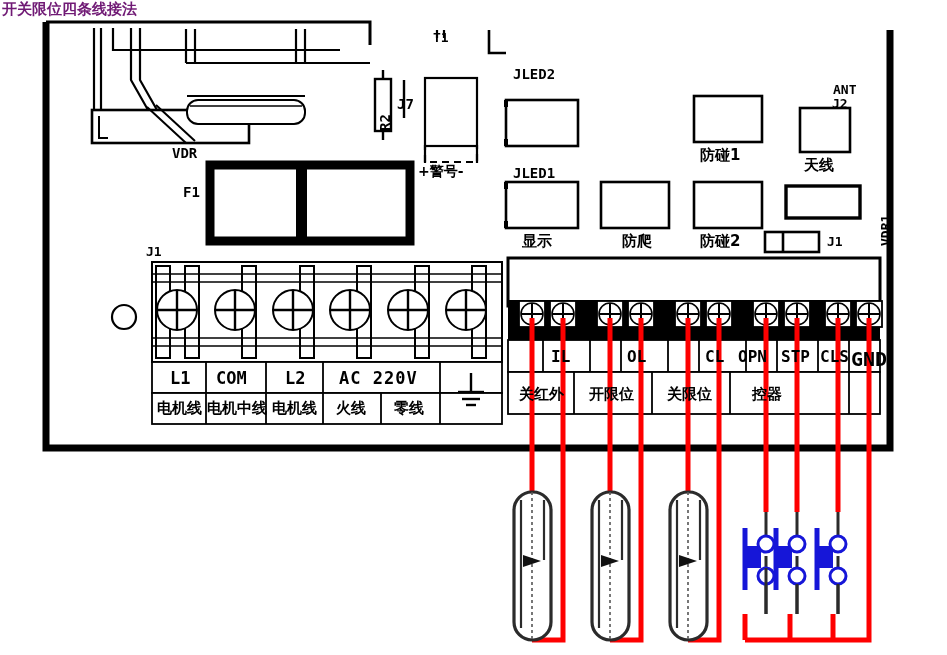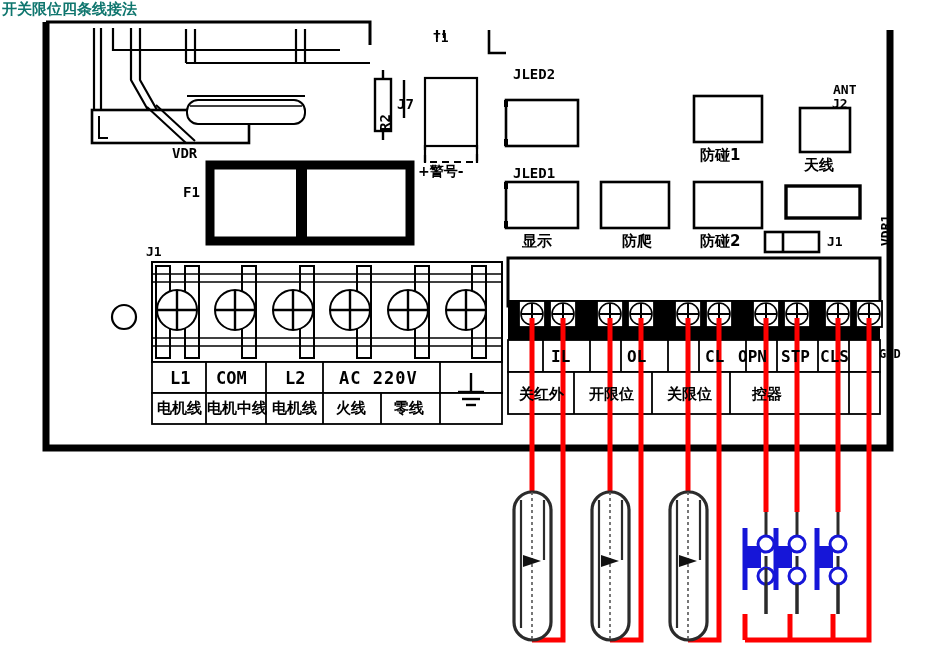--- a/index.html
+++ b/index.html
@@ -1,20 +1,20 @@
 <!DOCTYPE html>
 <html><head>
 <meta charset="utf-8">
 <style>
   html,body{margin:0;padding:0;background:#ffffff;}
   body{width:947px;height:655px;position:relative;overflow:hidden;
        font-family:"DejaVu Sans","Liberation Sans",sans-serif;}
   #stage{position:absolute;left:0;top:0;width:947px;height:655px;}
   #stage svg{position:absolute;left:0;top:0;}
-  .ttl{position:absolute;left:2px;top:0px;font-size:15px;font-weight:bold;color:#0f766e;
+  .ttl{position:absolute;left:2px;top:0px;font-size:15px;font-weight:bold;color:#701a75;
        font-family:"DejaVu Sans","Liberation Sans",sans-serif;letter-spacing:0px;white-space:nowrap;}
   .lbl{position:absolute;white-space:nowrap;color:#000;font-weight:bold;
        font-family:"DejaVu Sans","Liberation Sans",sans-serif;}
   .lat{font-family:"DejaVu Sans Mono","Liberation Mono",monospace;font-weight:bold;}
   .wm{position:absolute;white-space:nowrap;color:#ededed;font-weight:bold;
       font-size:57px;letter-spacing:3px;
       font-family:"DejaVu Sans","Liberation Sans",sans-serif;}
   .rot90{transform:rotate(-90deg);transform-origin:0 0;}
 </style>
 </head>
@@ -368,20 +368,20 @@
   <div class="lbl" style="left:272px;top:399px;font-size:15px;">电机线</div>
   <div class="lbl" style="left:336px;top:399px;font-size:15px;">火线</div>
   <div class="lbl" style="left:394px;top:399px;font-size:15px;">零线</div>
 
   <div class="lbl lat" style="left:551px;top:347px;font-size:16px;">IL</div>
   <div class="lbl lat" style="left:627px;top:347px;font-size:16px;">OL</div>
   <div class="lbl lat" style="left:705px;top:347px;font-size:16px;">CL</div>
   <div class="lbl lat" style="left:738px;top:347px;font-size:16px;">OPN</div>
   <div class="lbl lat" style="left:781px;top:347px;font-size:16px;">STP</div>
   <div class="lbl lat" style="left:820px;top:347px;font-size:16px;">CLS</div>
-  <div class="lbl lat" style="left:851px;top:347px;font-size:12px;margin-left:28px;">GND</div>
+  <div class="lbl lat" style="left:851px;top:347px;font-size:20px;">GND</div>
 
   <div class="lbl" style="left:519px;top:385px;font-size:15px;">关红外</div>
   <div class="lbl" style="left:589px;top:385px;font-size:15px;">开限位</div>
   <div class="lbl" style="left:667px;top:385px;font-size:15px;">关限位</div>
   <div class="lbl" style="left:752px;top:385px;font-size:15px;text-align:center;">控器</div>
 
 </div>
 
 </body></html>

